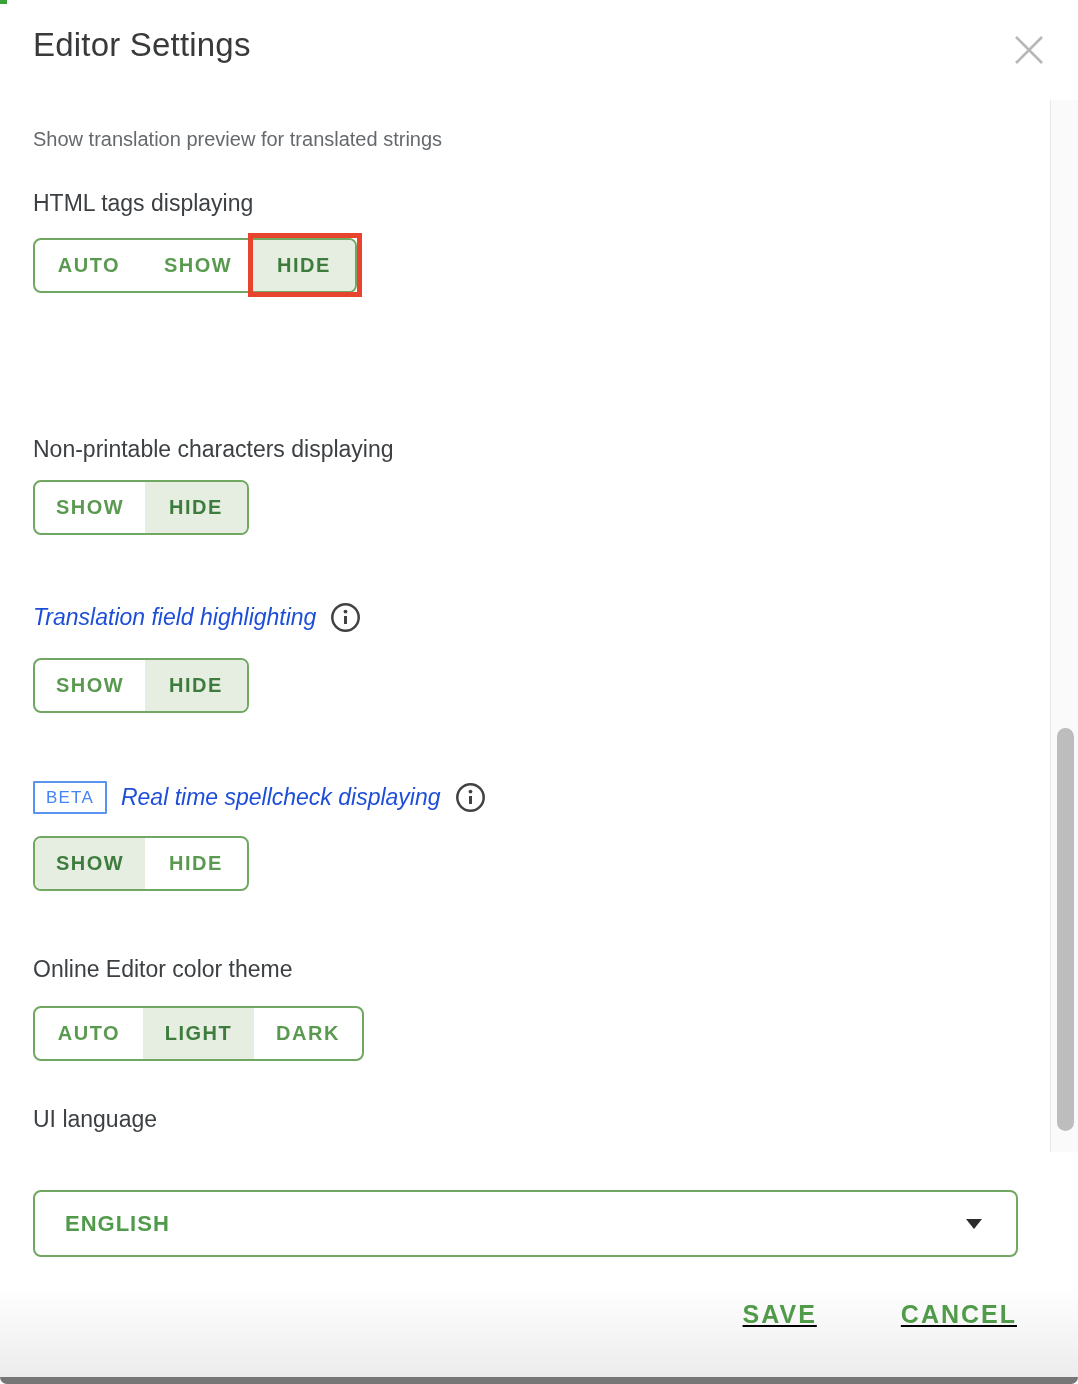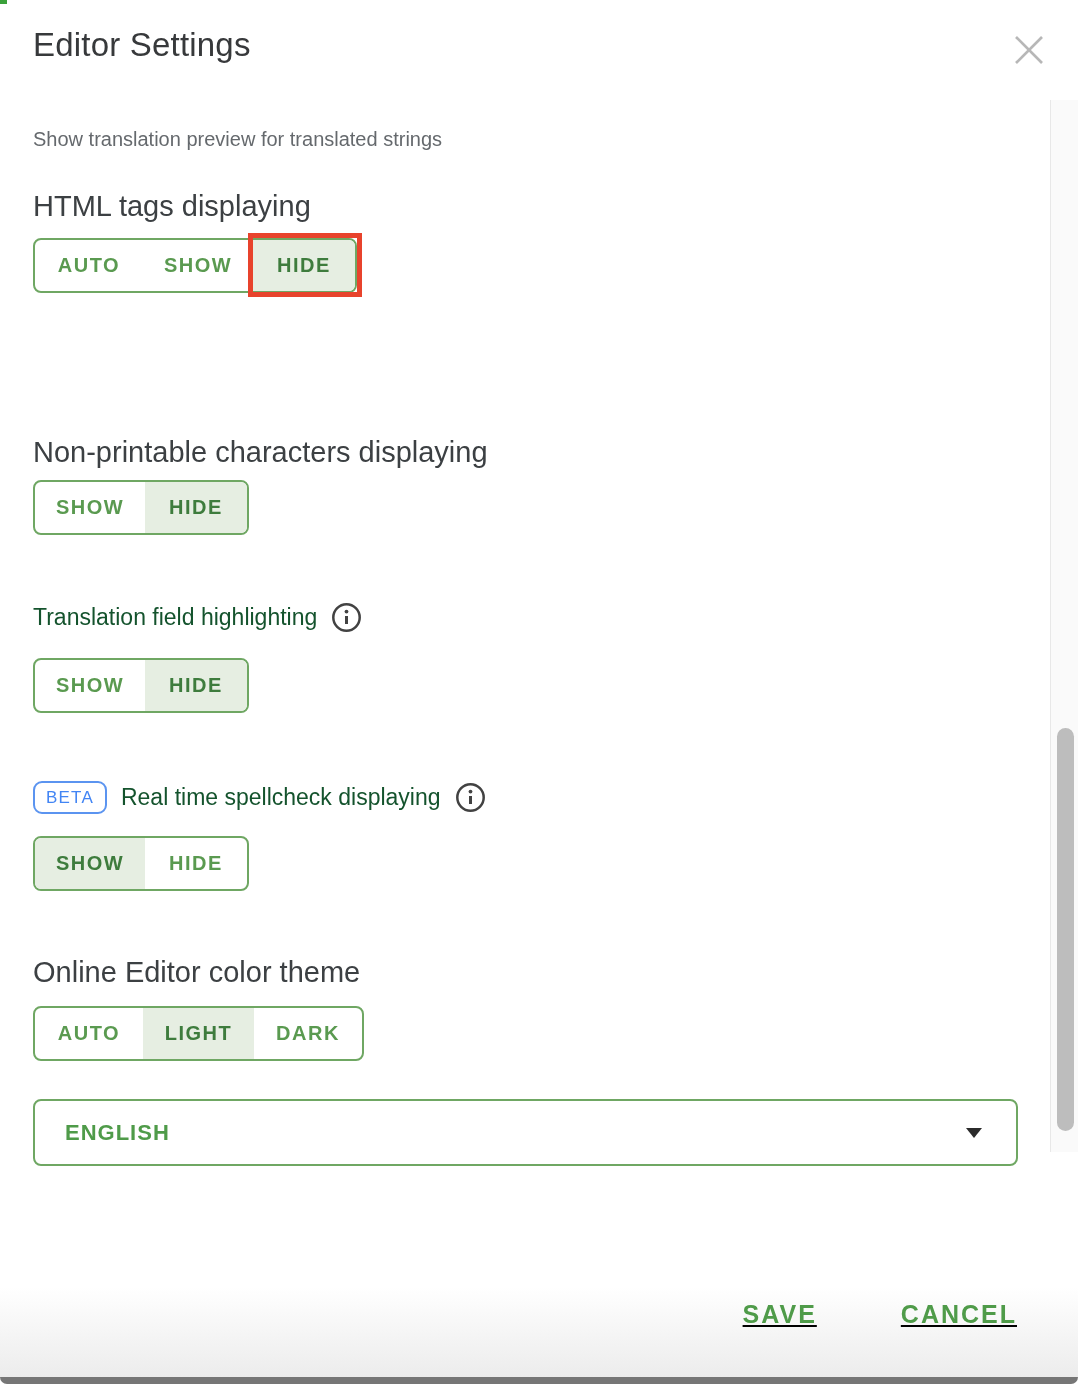--- a/index.html
+++ b/index.html
@@ -11,23 +11,23 @@
   }
 
   
   .title { position:absolute; left:33px; top:26px; font-size:33px; font-weight:500; color:#37393b; letter-spacing:.2px; }
   .close-btn { position:absolute; right:30px; top:33px; width:38px; height:38px; display:flex; align-items:center; justify-content:center; cursor:pointer; }
 
   
   .top-note { position:absolute; left:33px; top:128px; font-size:20px; color:#65696d; }
 
   
-  .sec-label { position:absolute; left:33px; font-size:29px; color:#3c4043; }
+  .sec-label { position:absolute; left:33px; font-size:23px; color:#3c4043; }
   .sec-row { position:absolute; left:33px; display:flex; align-items:center; gap:14px; }
-  .sec-row .row-label { font-size:23px; color:#14532d; }
+  .sec-row .row-label { font-size:23px; color:#1d4ed8;font-style:italic; }
 
   
   .toggle {
     position:absolute; left:33px; height:55px; display:flex;
     border:2px solid #6fa763; border-radius:8px; background:#fff; overflow:hidden;
   }
   .seg {
     display:flex; align-items:center; justify-content:center;
     font-size:20px; font-weight:700; letter-spacing:1.5px;
     color:#5a9a50; cursor:pointer; user-select:none;
@@ -46,28 +46,28 @@
   
   .help { position:absolute; left:33px; top:317px; width:985px; font-size:20px; color:#66696d; line-height:37px; }
   .help em { font-style:italic; }
 
   
   .info-icon { width:31px; height:31px; flex:0 0 auto; cursor:pointer; }
 
   
   .beta-badge {
     display:inline-flex; align-items:center; justify-content:center;
-    border:2px solid #5b94f0; border-radius:9px; color:#4285f4;
+    border:2px solid #5b94f0; border-radius:1px; color:#4285f4;
     font-size:17px; font-weight:500; letter-spacing:1.2px;
     height:33px; padding:0 11px;
   }
 
   
   .select {
-    position:absolute; left:33px; top:1099px; width:985px; height:67px;
+    position:absolute; left:33px; top:1190px; width:985px; height:67px;
     border:2px solid #6fa763; border-radius:8px; background:#fff;
     display:flex; align-items:center; padding:0 34px 0 30px; cursor:pointer;
   }
   .select-value { font-size:22px; font-weight:700; letter-spacing:1px; color:#4f9b49; }
   .select-caret { margin-left:auto; width:0; height:0; border-left:8px solid transparent; border-right:8px solid transparent; border-top:10px solid #2b2b2b; }
 
   
   .footer-fade { position:absolute; left:0; right:0; top:1252px; height:125px;
     background:linear-gradient(180deg, rgba(255,255,255,0) 0%, rgba(255,255,255,0) 28%, #ececec 100%); }
   .footer-actions { position:absolute; top:1300px; right:61px; display:flex; gap:84px; align-items:flex-start;text-decoration:underline; }

